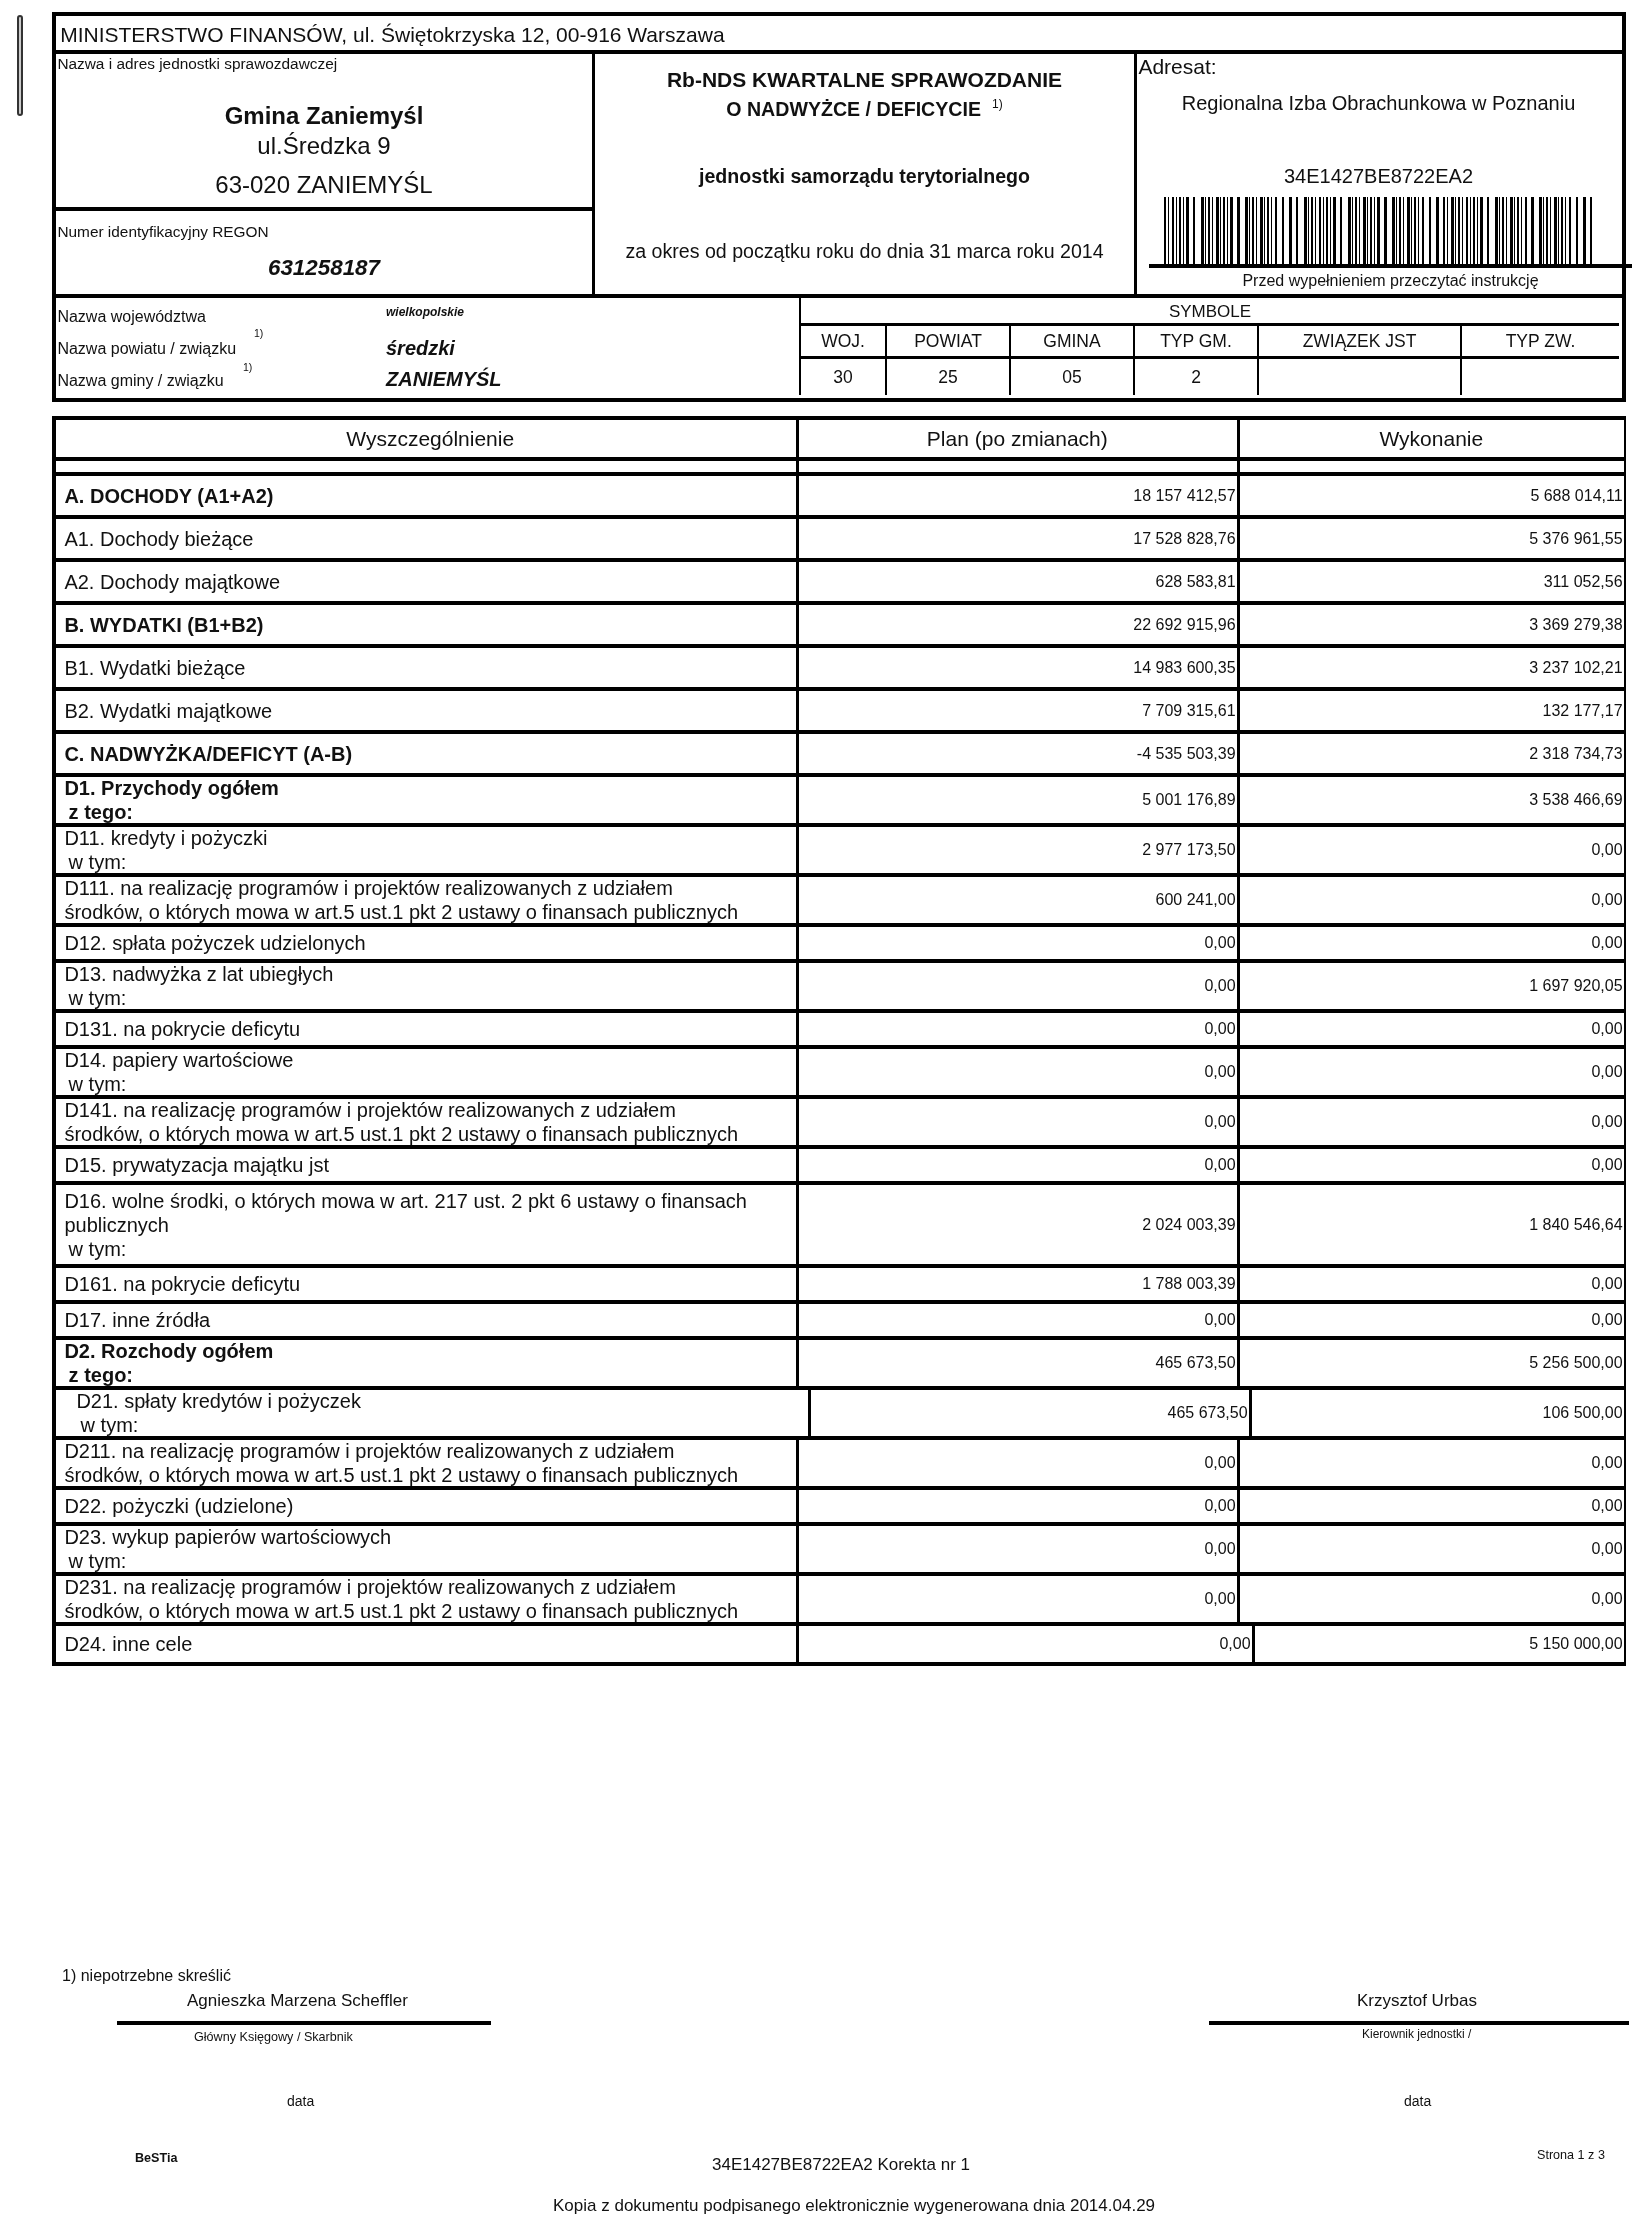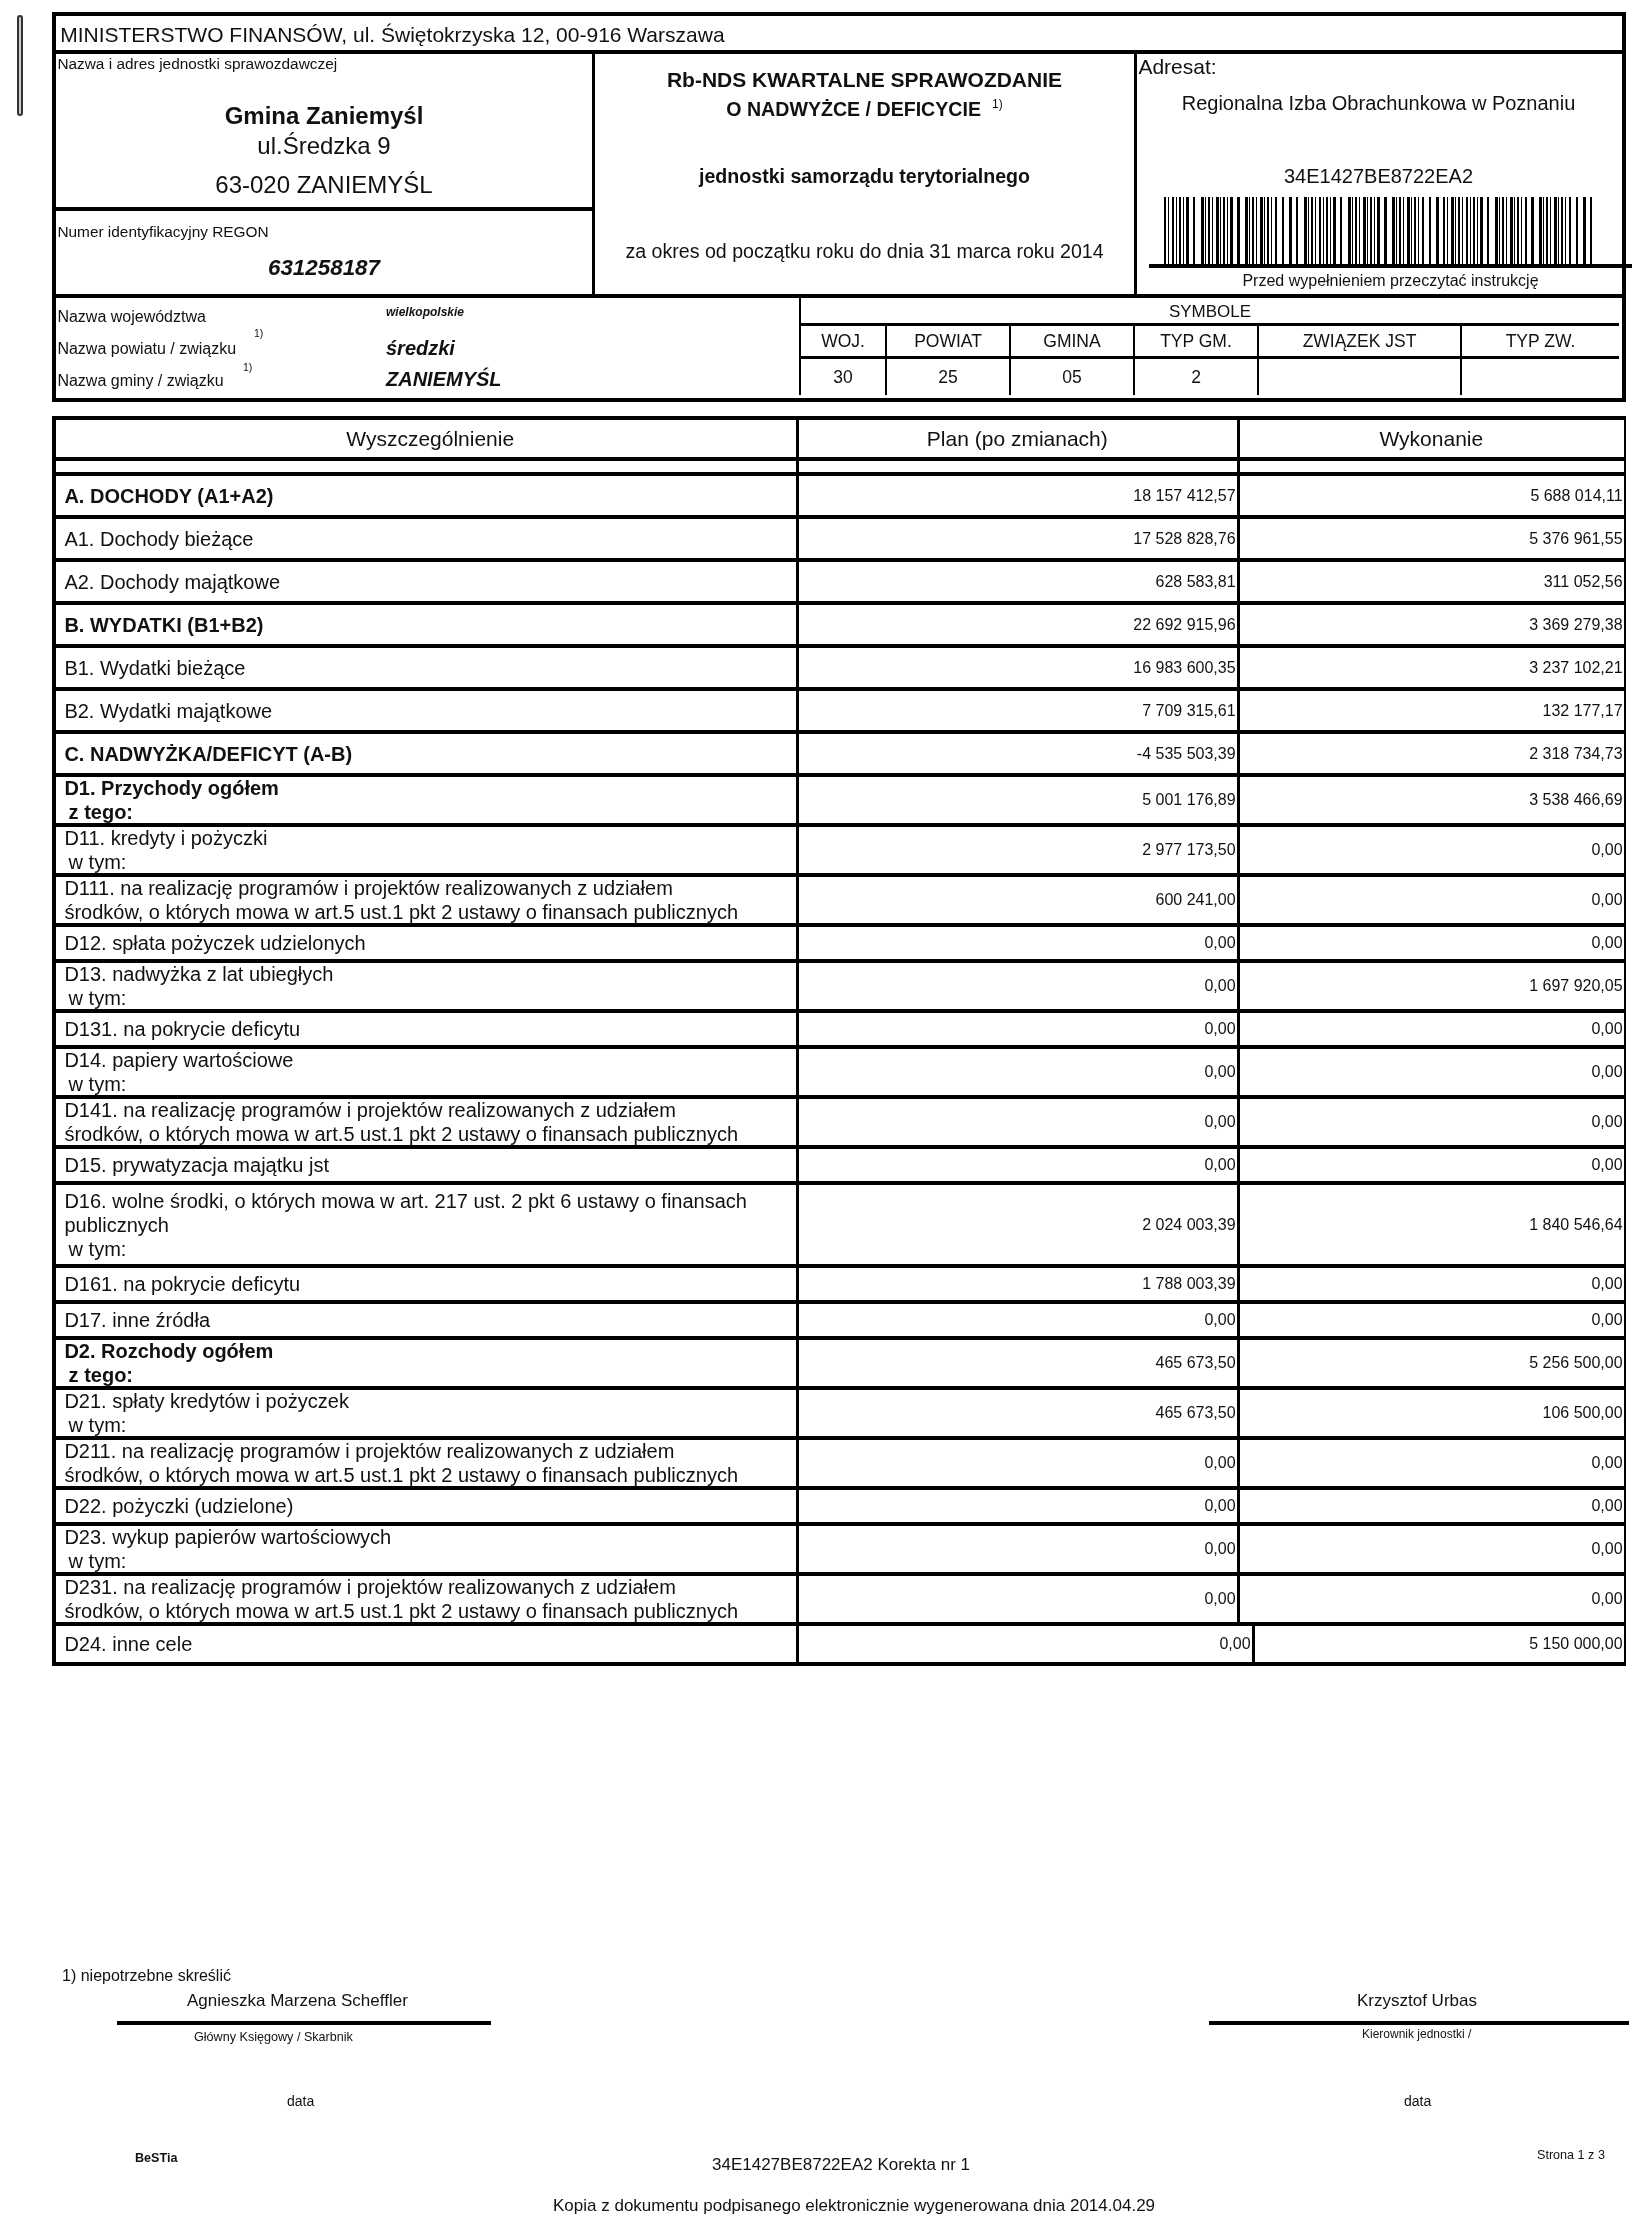--- a/index.html
+++ b/index.html
@@ -159,21 +159,21 @@
         <div class="c1 bold">
           <span>B. WYDATKI (B1+B2)</span>
         </div>
         <div class="c2">22 692 915,96</div>
         <div class="c3">3 369 279,38</div>
       </div>
       <div class="trow" style="height: 43px;">
         <div class="c1">
           <span>B1. Wydatki bieżące</span>
         </div>
-        <div class="c2">16 983 600,35</div>
+        <div class="c2">14 983 600,35</div>
         <div class="c3">3 237 102,21</div>
       </div>
       <div class="trow" style="height: 43px;">
         <div class="c1">
           <span>B2. Wydatki majątkowe</span>
         </div>
         <div class="c2">7 709 315,61</div>
         <div class="c3">132 177,17</div>
       </div>
       <div class="trow" style="height: 43px;">
@@ -276,21 +276,21 @@
         <div class="c3">0,00</div>
       </div>
       <div class="trow" style="height: 50px;">
         <div class="c1 bold">
           <span>D2. Rozchody ogółem</span>
           <span class="sub">z tego:</span>
         </div>
         <div class="c2">465 673,50</div>
         <div class="c3">5 256 500,00</div>
       </div>
-      <div class="trow" style="height: 50px;">
+      <div class="trow" style="height: 50px; padding-left: 12px;">
         <div class="c1">
           <span>D21. spłaty kredytów i pożyczek</span>
           <span class="sub">w tym:</span>
         </div>
         <div class="c2">465 673,50</div>
         <div class="c3">106 500,00</div>
       </div>
       <div class="trow" style="height: 50px;">
         <div class="c1">
           <span>D211. na realizację programów i projektów realizowanych z udziałem</span>

